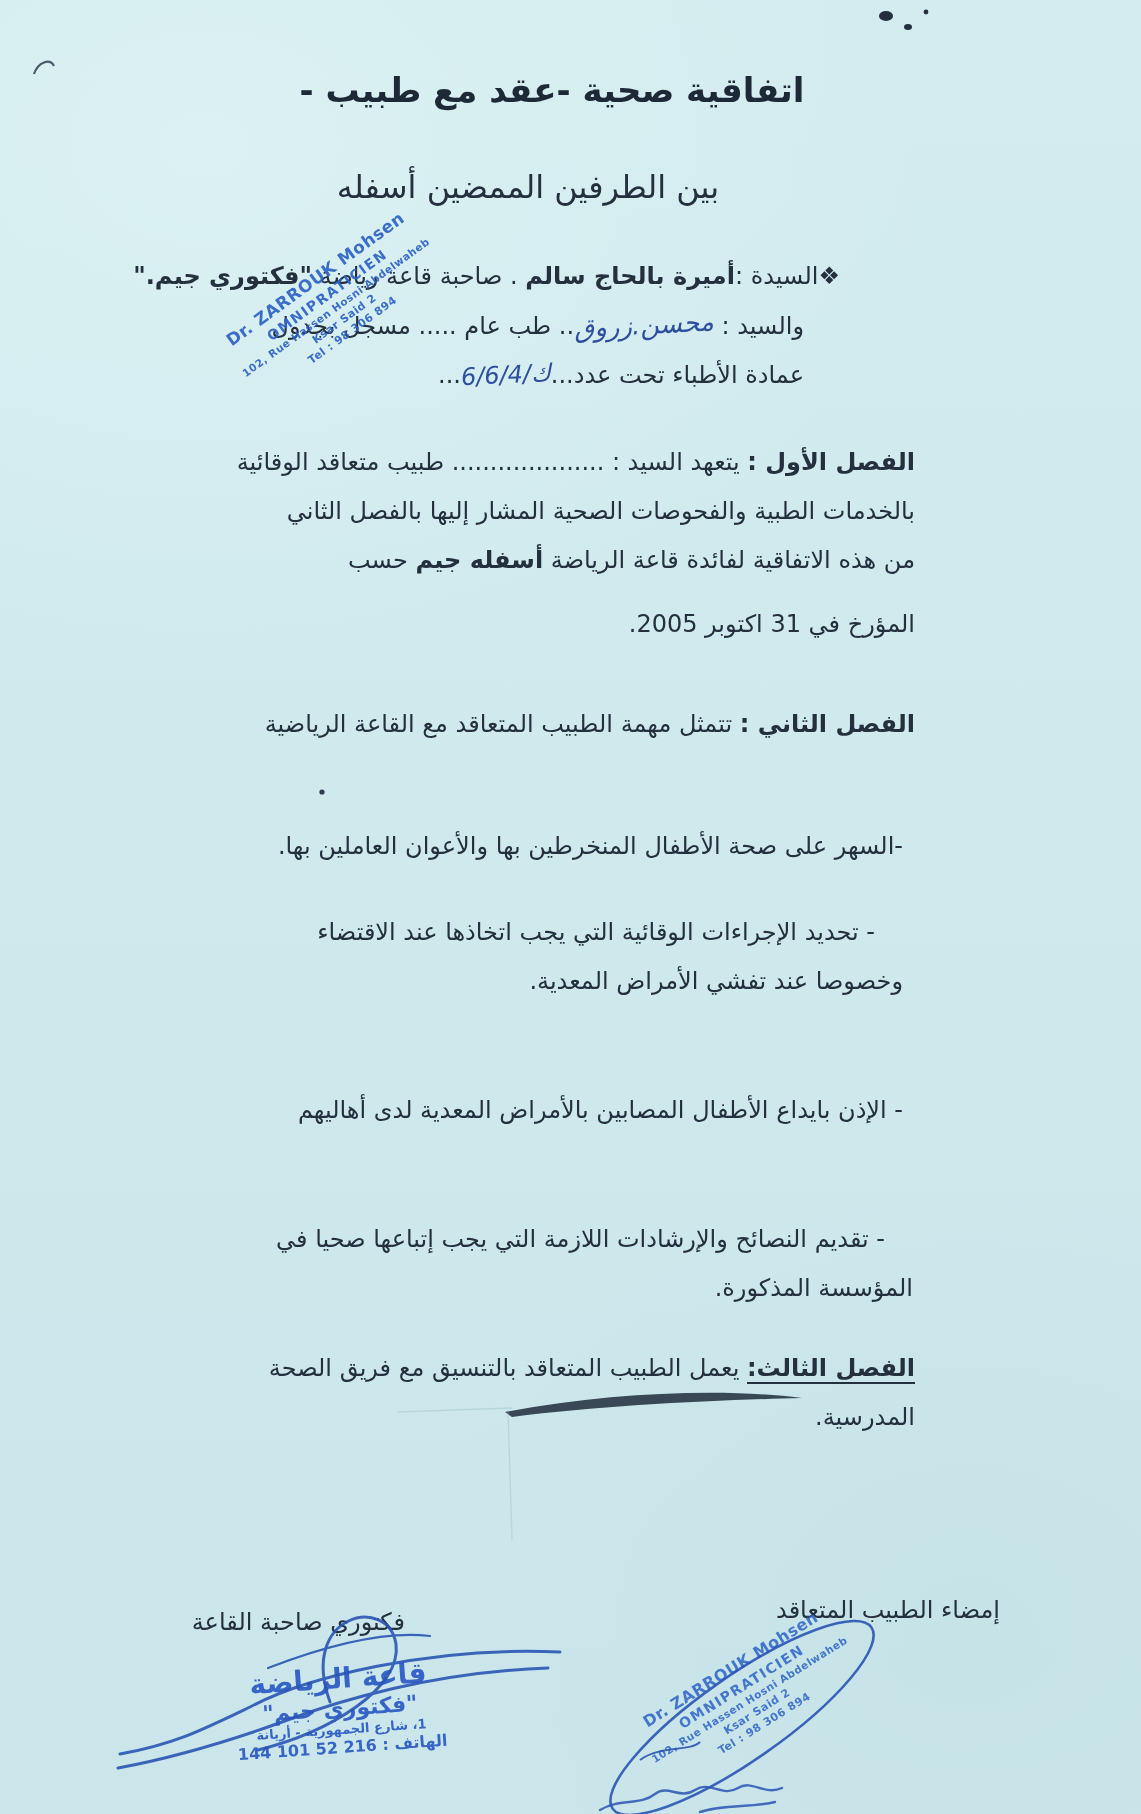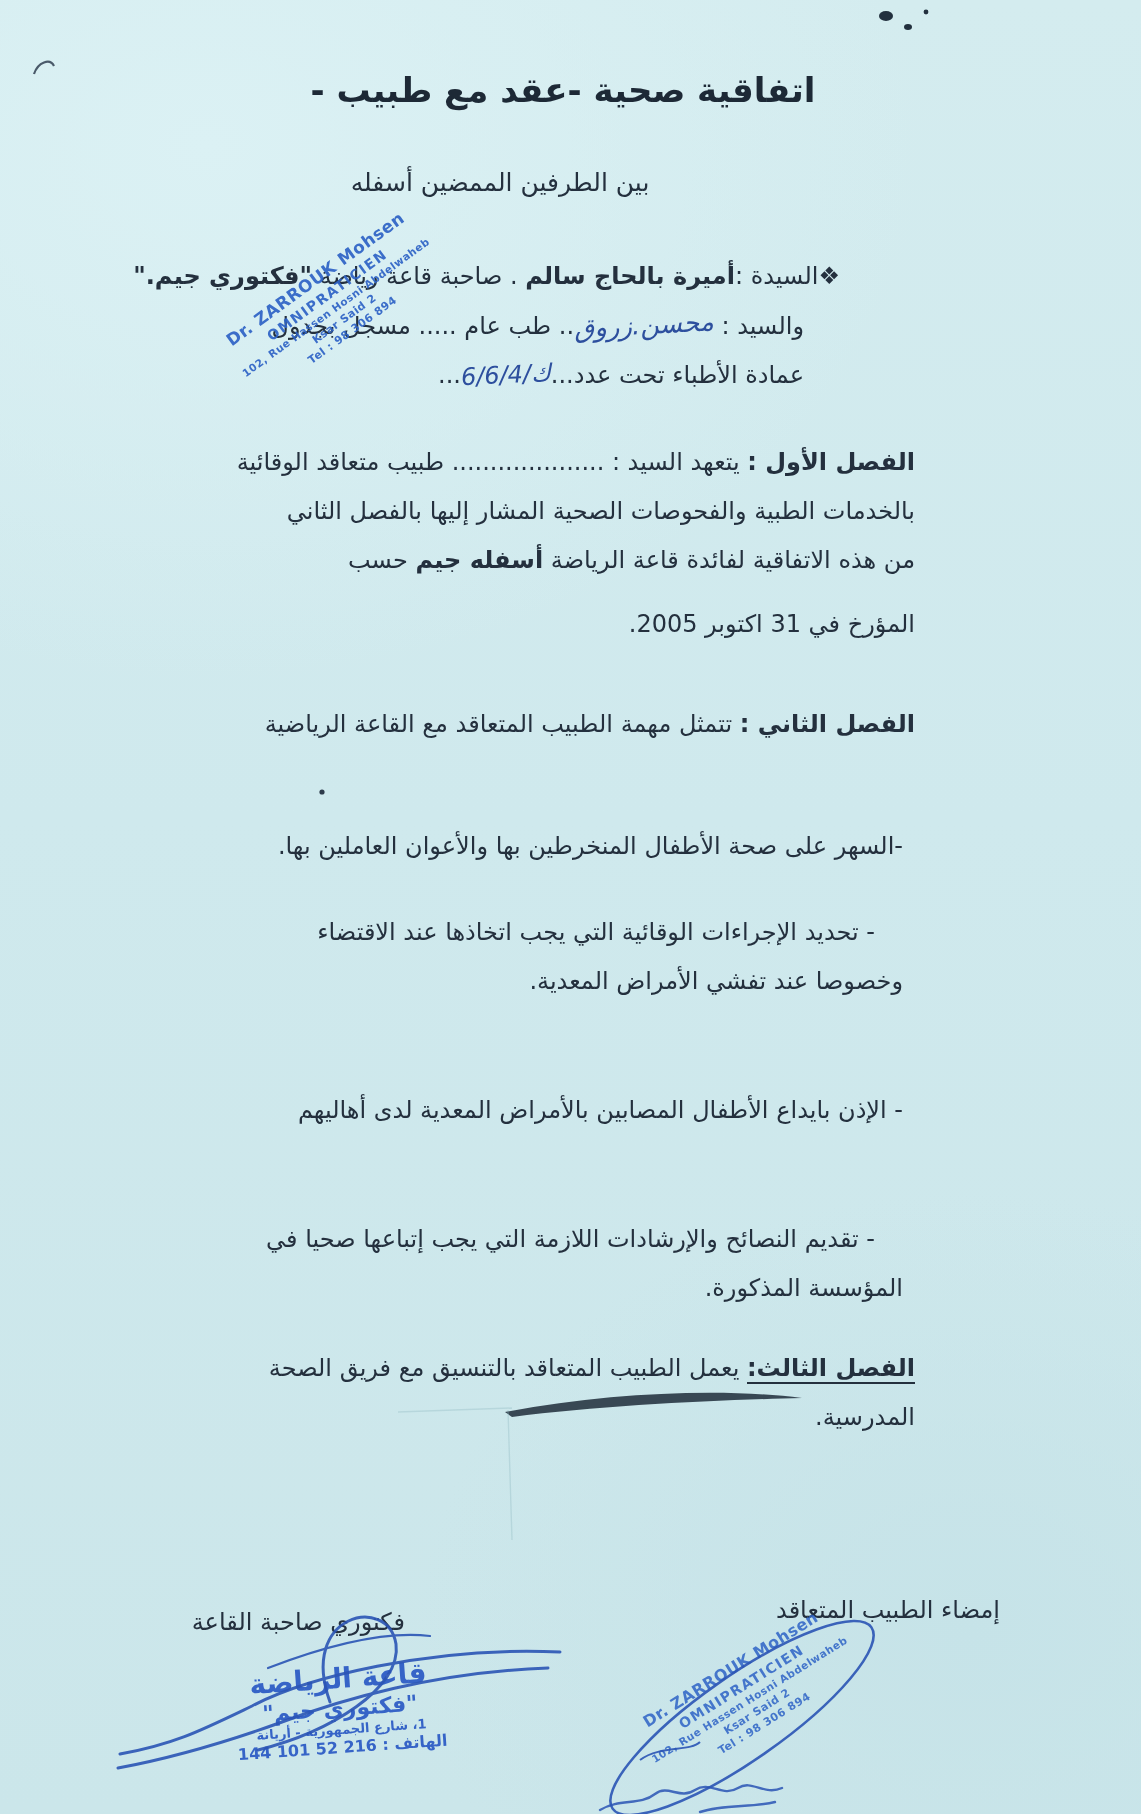--- a/index.html
+++ b/index.html
@@ -38,28 +38,28 @@
   .stamp .s3{font-size:10.5px;}
   .stamp .s4{font-size:11px;}
   .stamp .s5{font-size:11px;}
   .gym-stamp{color:#2f5ec6;opacity:.95;line-height:1.2;}
   .gym-stamp .g1{font-size:28px;font-weight:bold;letter-spacing:6px;}
   .gym-stamp .g2{font-size:22px;font-weight:bold;letter-spacing:3px;}
   .gym-stamp .g3{font-size:13px;font-weight:bold;}
   .gym-stamp .g4{font-size:16px;font-weight:bold;letter-spacing:2px;}
   svg.overlay{position:absolute;inset:0;pointer-events:none;}
   .title{font-size:34px;font-weight:bold;letter-spacing:1px;color:#1d2936;}
-  .subtitle{font-size:25px;color:#24303e;}
+  .subtitle{font-size:32px;color:#24303e;margin-left:28px;}
 </style>
 </head>
 <body>
 
 <div id="paper">
 
-  <div class="abs ar ctr title" style="top:70px;left:15px;width:1030px;padding-left:33px;">اتفاقية صحية -عقد مع طبيب -</div>
+  <div class="abs ar ctr title" style="top:70px;left:4px;width:1030px;padding-left:33px;">اتفاقية صحية -عقد مع طبيب -</div>
 
   <div class="abs ar ctr subtitle" style="top:168px;left:0;width:1000px;">بين الطرفين الممضين أسفله</div>
 
   <div class="abs ar body-text" style="top:252px;right:301px;width:740px;">
     <div class="line">
       <span class="b">❖</span><span>السيدة :</span><span class="b">أميرة بالحاج سالم</span><span> . صاحبة قاعة رياضة  </span><span class="b">"فكتوري جيم."</span>
     </div>
     <div class="line ind2">
       <span>والسيد : </span><span class="hand">محسن.زروق</span><span>.. طب عام ..... مسجل بجدول</span>
     </div>
@@ -99,21 +99,21 @@
 
   <div class="abs ar body-text" style="top:908px;right:238px;width:830px;">
     <div class="line ind">- تحديد الإجراءات الوقائية التي يجب اتخاذها عند الاقتضاء</div>
     <div class="line">وخصوصا عند تفشي الأمراض المعدية.</div>
   </div>
 
   <div class="abs ar body-text" style="top:1086px;right:238px;width:830px;">
     <div class="line">- الإذن بايداع الأطفال المصابين بالأمراض المعدية لدى أهاليهم</div>
   </div>
 
-  <div class="abs ar body-text" style="top:1215px;right:238px;width:830px;">
+  <div class="abs ar body-text" style="top:1215px;right:228px;width:830px;">
     <div class="line ind">- تقديم النصائح والإرشادات اللازمة التي يجب إتباعها صحيا في</div>
     <div class="line">المؤسسة المذكورة.</div>
   </div>
 
   <div class="abs ar body-text" style="top:1344px;right:226px;width:830px;">
     <div class="line">
       <span class="b u">الفصل الثالث:</span><span> يعمل الطبيب المتعاقد بالتنسيق مع فريق الصحة</span>
     </div>
     <div class="line">المدرسية.</div>
   </div>

